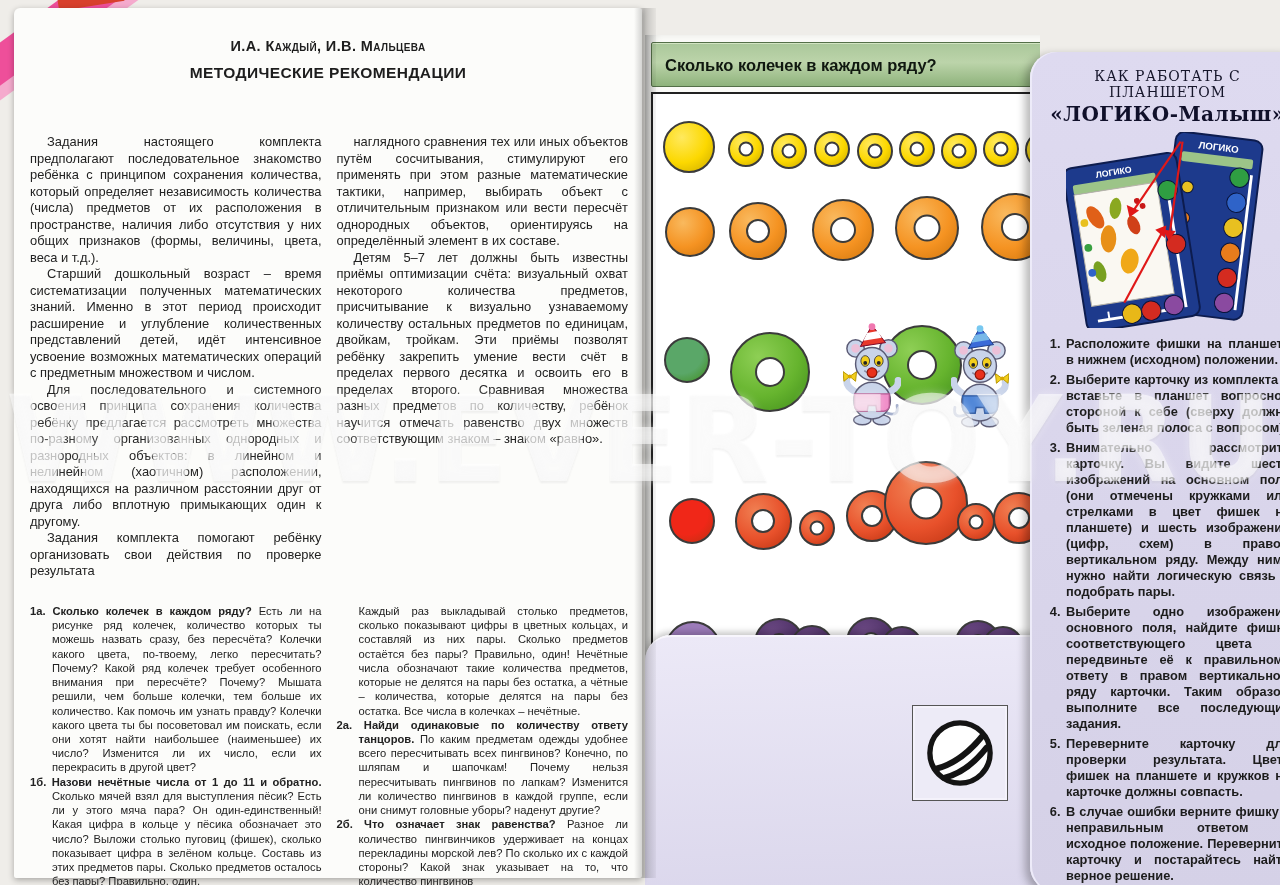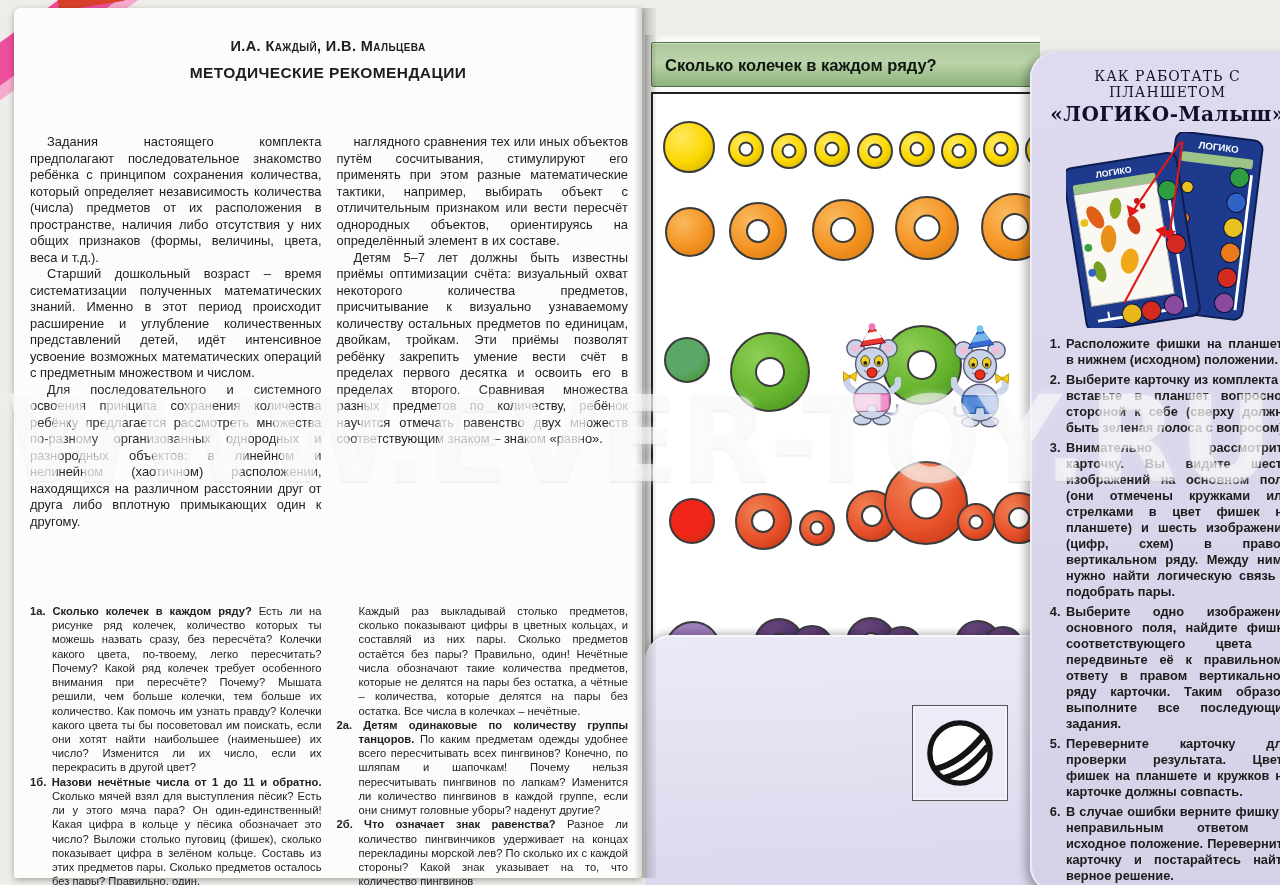--- a/index.html
+++ b/index.html
@@ -87,34 +87,35 @@
   <div class="left-page">
     <div class="lp-header">
       <div class="lp-authors">И.А. Каждый, И.В. Мальцева</div>
       <div class="lp-method">МЕТОДИЧЕСКИЕ РЕКОМЕНДАЦИИ</div>
     </div>
     <div class="lp-cols">
       <div class="lp-col">
           <p class="para">Задания настоящего комплекта предполагают последовательное знакомство ребёнка с принципом сохранения количества, который определяет независимость количества (числа) предметов от их расположения в пространстве, наличия либо отсутствия у них общих признаков (формы, величины, цвета, веса и т.д.).</p>
           <p class="para">Старший дошкольный возраст – время систематизации полученных математических знаний. Именно в этот период происходит расширение и углубление количественных представлений детей, идёт интенсивное усвоение возможных математических операций с предметным множеством и числом.</p>
           <p class="para">Для последовательного и системного освоения принципа сохранения количества ребёнку предлагается рассмотреть множества по-разному организованных однородных и разнородных объектов: в линейном и нелинейном (хаотичном) расположении, находящихся на различном расстоянии друг от друга либо вплотную примыкающих один к другому.</p>
+          <p class="para">Задания комплекта помогают ребёнку организовать свои действия по проверке результата</p>
         </div>
       <div class="lp-col">
           <p class="para">наглядного сравнения тех или иных объектов путём сосчитывания, стимулируют его применять при этом разные математические тактики, например, выбирать объект с отличительным признаком или вести пересчёт однородных объектов, ориентируясь на определённый элемент в их составе.</p>
           <p class="para">Детям 5–7 лет должны быть известны приёмы оптимизации счёта: визуальный охват некоторого количества предметов, присчитывание к визуально узнаваемому количеству остальных предметов по единицам, двойкам, тройкам. Эти приёмы позволят ребёнку закрепить умение вести счёт в пределах первого десятка и освоить его в пределах второго. Сравнивая множества разных предметов по количеству, ребёнок научится отмечать равенство двух множеств соответствующим знаком – знаком «равно».</p>
         </div>
     </div>
     <div class="lp-cards">
       <div class="lp-col">
           <p class="card-item"><b class="ci-num">1а. </b><b class="ci-bold">Сколько колечек в каждом ряду? </b>Есть ли на рисунке ряд колечек, количество которых ты можешь назвать сразу, без пересчёта? Колечки какого цвета, по-твоему, легко пересчитать? Почему? Какой ряд колечек требует особенного внимания при пересчёте? Почему? Мышата решили, чем больше колечки, тем больше их количество. Как помочь им узнать правду? Колечки какого цвета ты бы посоветовал им поискать, если они хотят найти наибольшее (наименьшее) их число? Изменится ли их число, если их перекрасить в другой цвет?</p>
           <p class="card-item"><b class="ci-num">1б. </b><b class="ci-bold">Назови нечётные числа от 1 до 11 и обратно. </b>Сколько мячей взял для выступления пёсик? Есть ли у этого мяча пара? Он один-единственный! Какая цифра в кольце у пёсика обозначает это число? Выложи столько пуговиц (фишек), сколько показывает цифра в зелёном кольце. Составь из этих предметов пары. Сколько предметов осталось без пары? Правильно, один.</p>
         </div>
       <div class="lp-col">
           <p class="card-item cont">Каждый раз выкладывай столько предметов, сколько показывают цифры в цветных кольцах, и составляй из них пары. Сколько предметов остаётся без пары? Правильно, один! Нечётные числа обозначают такие количества предметов, которые не делятся на пары без остатка, а чётные – количества, которые делятся на пары без остатка. Все числа в колечках – нечётные.</p>
-          <p class="card-item"><b class="ci-num">2а. </b><b class="ci-bold">Детям одинаковые по количеству группы танцоров. </b>По каким предметам одежды удобнее всего пересчитывать всех пингвинов? Конечно, по шляпам и шапочкам! Почему нельзя пересчитывать пингвинов по лапкам? Изменится ли количество пингвинов в каждой группе, если они снимут головные уборы? наденут другие?</p>
+          <p class="card-item"><b class="ci-num">2а. </b><b class="ci-bold">Найди одинаковые по количеству ответу танцоров. </b>По каким предметам одежды удобнее всего пересчитывать всех пингвинов? Конечно, по шляпам и шапочкам! Почему нельзя пересчитывать пингвинов по лапкам? Изменится ли количество пингвинов в каждой группе, если они снимут головные уборы? наденут другие?</p>
           <p class="card-item"><b class="ci-num">2б. </b><b class="ci-bold">Что означает знак равенства? </b>Разное ли количество пингвинчиков удерживает на концах перекладины морской лев? По сколько их с каждой стороны? Какой знак указывает на то, что количество пингвинов</p>
         </div>
     </div>
   </div>
   <div class="gutter"></div>
 
   <div class="right-page">
     <div class="green-header">Сколько колечек в каждом ряду?</div>
     <div class="card-frame"></div>
     <div class="rings">

